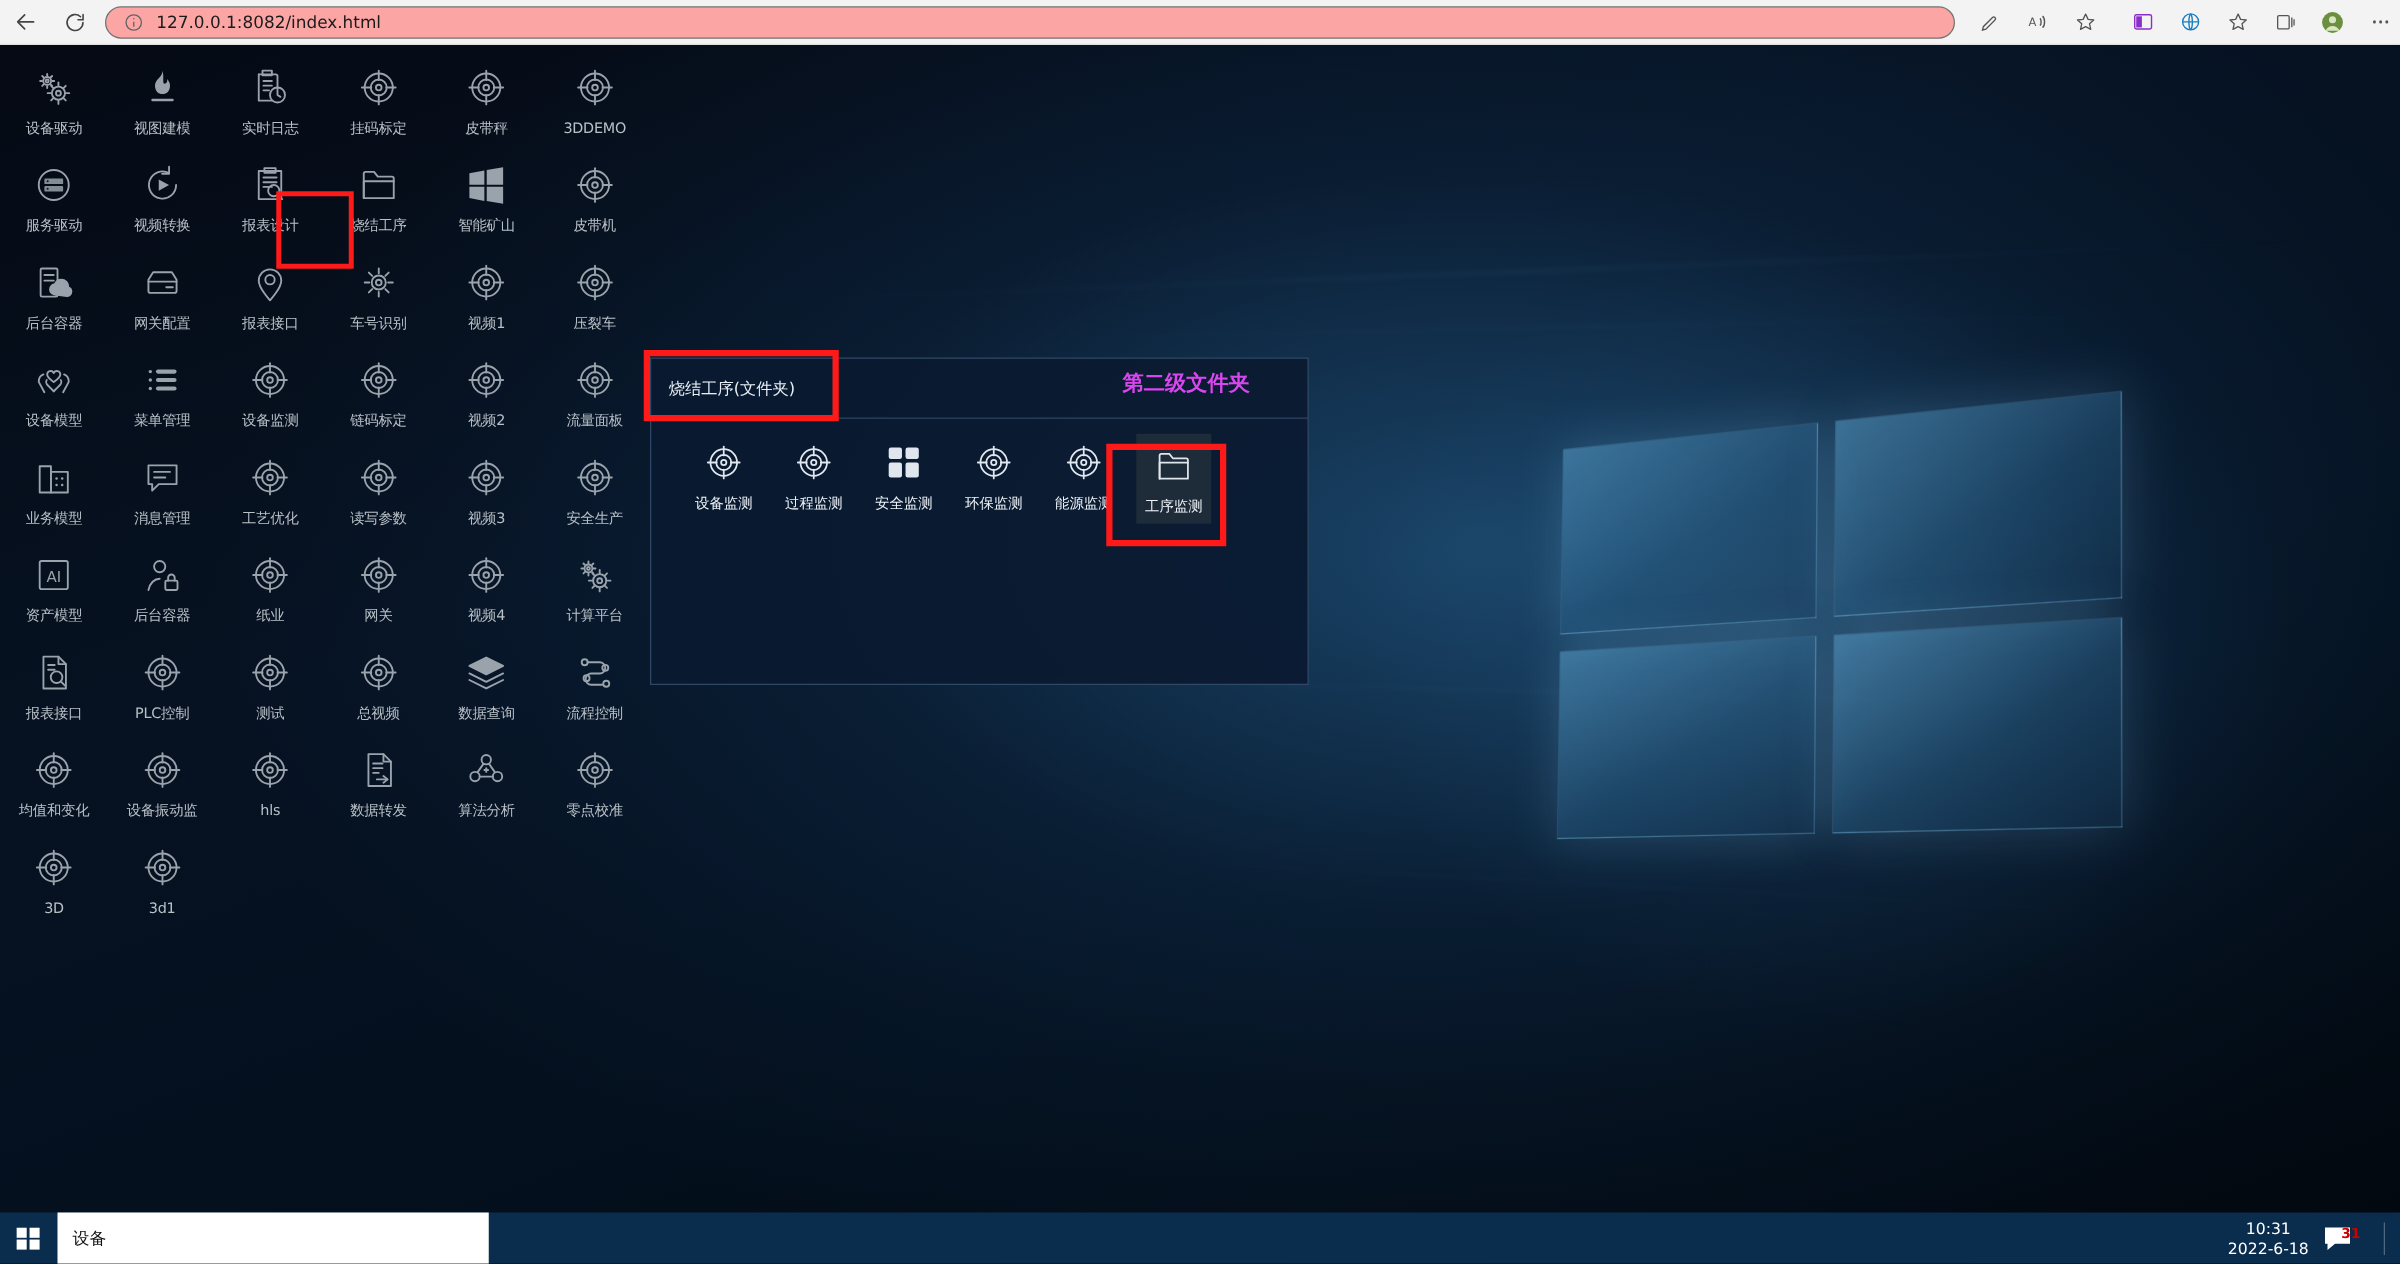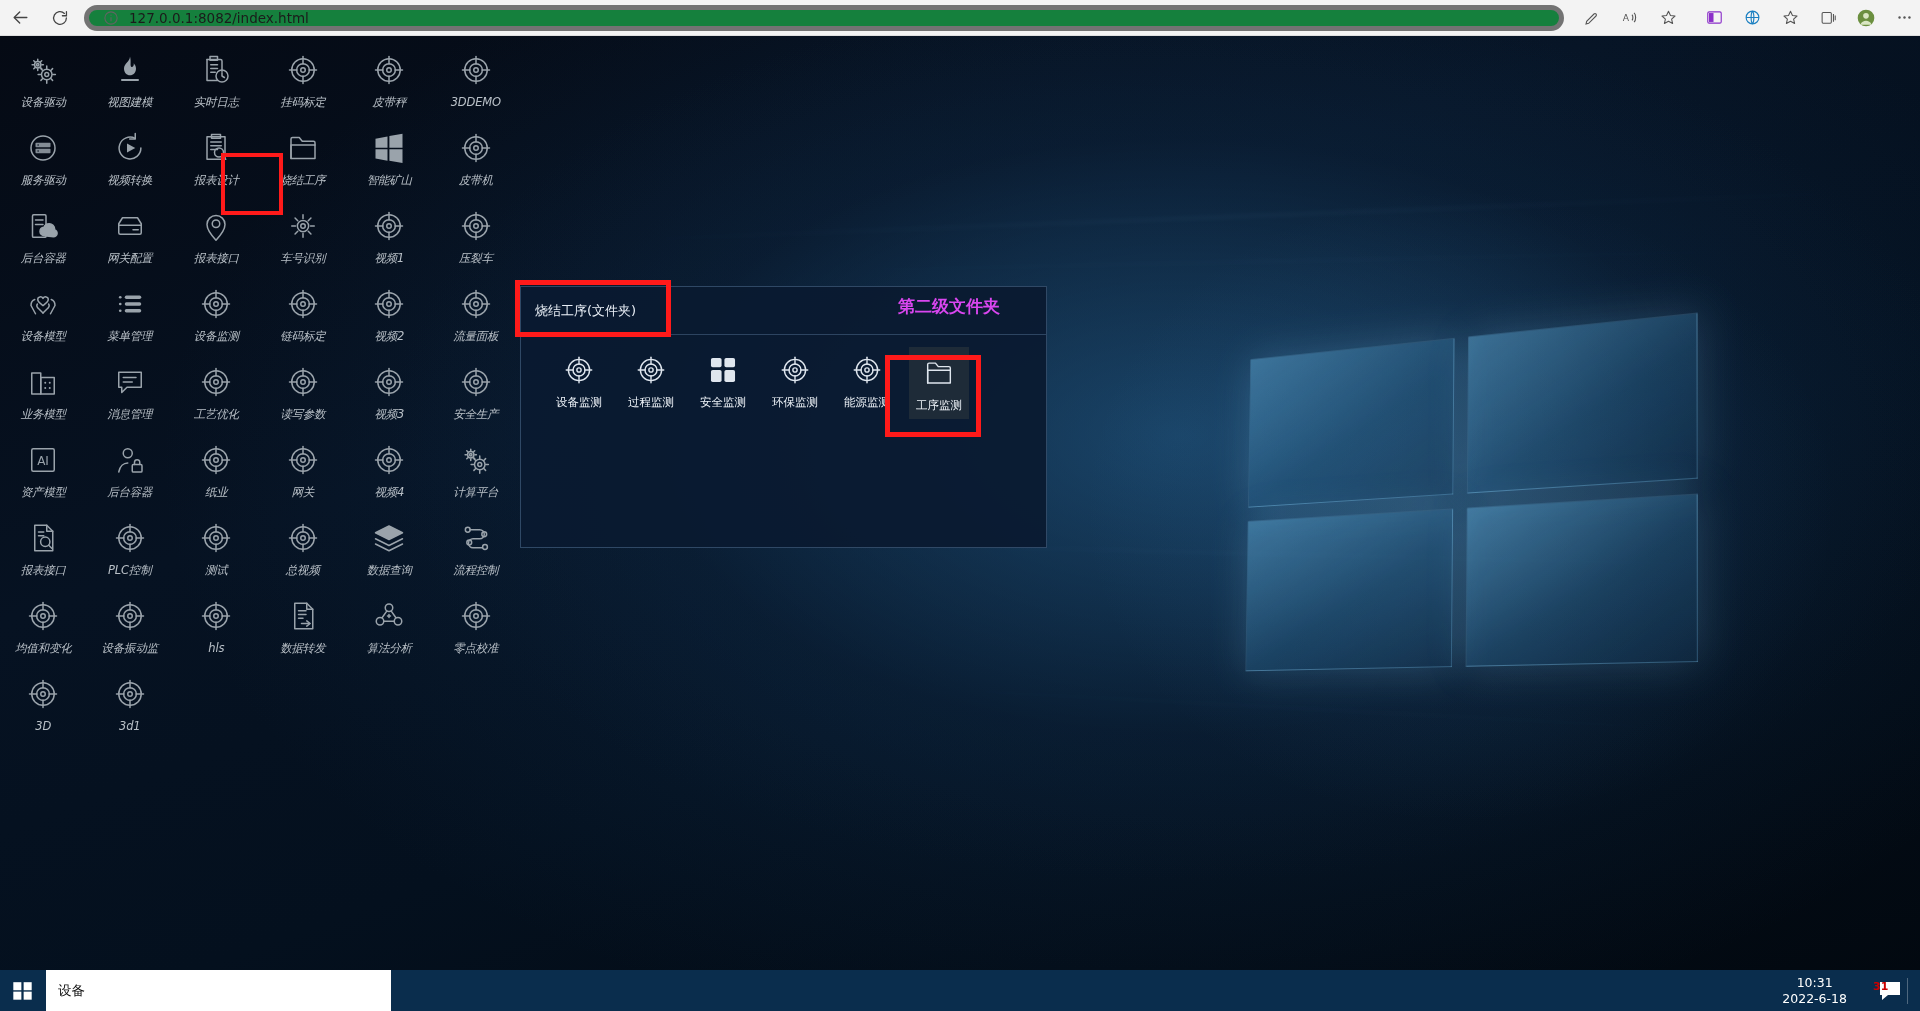--- a/index.html
+++ b/index.html
@@ -20,24 +20,24 @@
   .chrome-btn {
     width: 34px; height: 30px; margin-left: 6px;
     display: flex; align-items: center; justify-content: center;
     color: #444; border-radius: 4px; cursor: default;
   }
   .chrome-btn svg { display: block; }
   #address-bar {
     flex: 0 0 auto;
     margin-left: 10px;
     width: 1480px; height: 26px;
-    background: #15803d; border-radius: 13px;
+    background: #fca5a5; border-radius: 13px;
     display: flex; align-items: center;
     padding: 0 10px;
-    border: 5px solid #737373;
+    border: 1px solid #737373;
   }
   #address-bar .info-ic {
     width: 16px; height: 16px; flex: 0 0 16px;
     margin-right: 10px; margin-left: 4px;
     color: #636363;
   }
   #url-text {
     font-size: 13.5px; color: #1b1b1b;
     font-family: "DejaVu Sans", "Liberation Sans", sans-serif;
     white-space: nowrap;
@@ -108,21 +108,20 @@
     display: flex; align-items: center; justify-content: center;
     color: #9aa3ab;
   }
   .app-icon .glyph svg { display: block; }
   .app-icon .lbl {
     margin-top: 5px;
     font-size: 11.5px;
     color: #b9c0c7;
     white-space: nowrap;
     letter-spacing: -0.2px;
-    font-style: italic;
   }
 
   
   #highlight-sinter {
     position: absolute;
     left: 221px; top: 117px;
     width: 62px; height: 62px;
     border: 4px solid #ff1a1a;
     pointer-events: none;
   }
@@ -218,21 +217,21 @@
     display: flex; align-items: center; height: 24px;
   }
   #clock {
     display: flex; flex-direction: column;
     align-items: center; justify-content: center;
     color: #fff; font-size: 12.5px; line-height: 16px;
     padding: 0 10px;
   }
   #notif {
     width: 46px; height: 41px;
-    display: flex; align-items: center; justify-content: flex-end;
+    display: flex; align-items: center; justify-content: flex-start;
     position: relative;
   }
   #notif-count {
     position: absolute;
     left: 16px; top: 10px;
     font-size: 11px; color: #c00; font-weight: bold;
   }
   #tray-divider {
     width: 1px; height: 26px;
     background: rgba(255,255,255,0.28);

